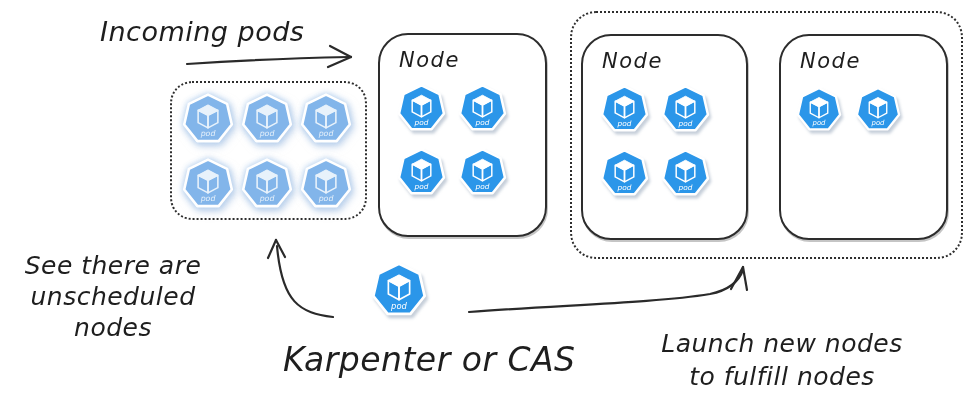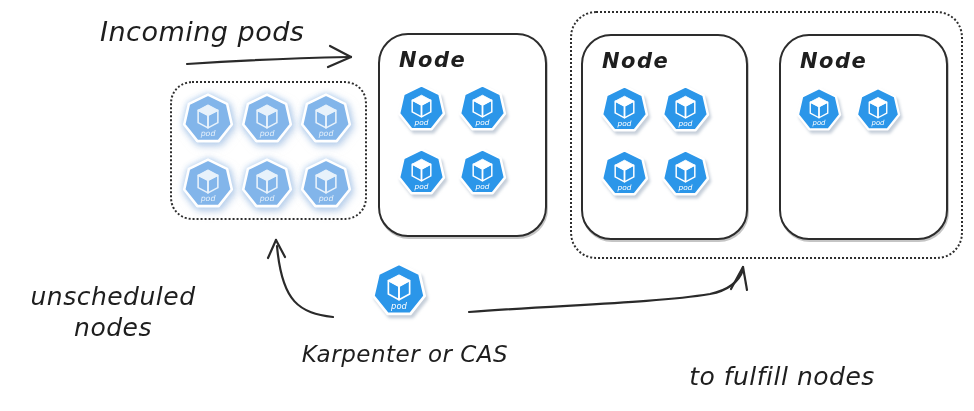--- a/index.html
+++ b/index.html
@@ -18,21 +18,21 @@
     position:absolute;
     font-style:italic;
     font-weight:500;
     color:#1e1e1e;
     letter-spacing:0.5px;
     line-height:1.22;
     white-space:nowrap;
   }
   .incoming{left:100px;top:16px;font-size:27px;}
   .see{left:6px;top:250px;width:214px;text-align:center;font-size:25px;line-height:31px;}
-  .karpenter-caption{left:283px;top:340px;width:244px;text-align:center;font-size:23px;}
+  .karpenter-caption{left:283px;top:340px;width:244px;font-size:33px;}
   .launch{left:636px;top:327px;width:292px;text-align:center;font-size:25px;line-height:33px;}
 
   .pending-box{
     position:absolute;left:170px;top:81px;width:197px;height:139px;
     border:2.5px dotted #2e2e2e;border-radius:22px;box-sizing:border-box;
   }
   .pending-box .pod-grid{
     display:grid;grid-template-columns:repeat(3,52px);gap:13px 7px;
     padding:9px 0 0 10px;
   }
@@ -46,21 +46,21 @@
     position:absolute;
     border:2.8px solid #2d2d2d;border-radius:30px;box-sizing:border-box;
     background:#ffffff;
     box-shadow:1px 2px 0 rgba(45,45,45,0.28);
   }
   .node1{left:378px;top:33px;width:169px;height:204px;}
   .node2{left:9px;top:21px;width:167px;height:206px;}
   .node3{left:207px;top:21px;width:169px;height:206px;}
   .node-label{
     margin:13px 0 0 19px;
-    font-style:italic;font-weight:700;font-size:21px;letter-spacing:1.5px;
+    font-style:italic;font-weight:400;font-size:21px;letter-spacing:1.5px;
   }
   .node-box .pod-grid{
     display:grid;grid-template-columns:repeat(2,49px);gap:15px 12px;
     margin:11px 0 0 17px;
   }
   .node3 .pod-grid{grid-template-columns:repeat(2,46px);gap:15px 13px;margin:13px 0 0 15px;}
 
   .karpenter-pod-wrap{position:absolute;left:371px;top:261px;width:56px;}
   .karpenter-pod-wrap .pod-grid{display:grid;grid-template-columns:56px;}
 
@@ -270,25 +270,25 @@
             <path d="M50,25 L69,35 L50,45 L31,35 Z" fill="#FFFFFF" stroke="#FFFFFF" stroke-width="2" stroke-linejoin="round"></path>
             <path d="M31,35 L50,45 L50,69 L31,59 Z" fill="none" stroke="#FFFFFF" stroke-width="3" stroke-linejoin="round"></path>
             <path d="M69,35 L50,45 L50,69 L69,59 Z" fill="none" stroke="#FFFFFF" stroke-width="3" stroke-linejoin="round"></path>
             <text x="50" y="85" text-anchor="middle" font-size="15" font-style="italic" font-family="DejaVu Sans, sans-serif" fill="#FFFFFF">pod</text>
           </svg>
         </div>
       </div>
   </div>
 
   <div class="hand see">
-    <br>
+    <span>See there are</span><br>
     <span>unscheduled</span><br>
     <span>nodes</span>
   </div>
 
   <div class="hand karpenter-caption">Karpenter or CAS</div>
 
   <div class="hand launch">
-    <br>
+    <span>Launch new nodes</span><br>
     <span>to fulfill nodes</span>
   </div>
 
 </div>
 
 </body></html>

